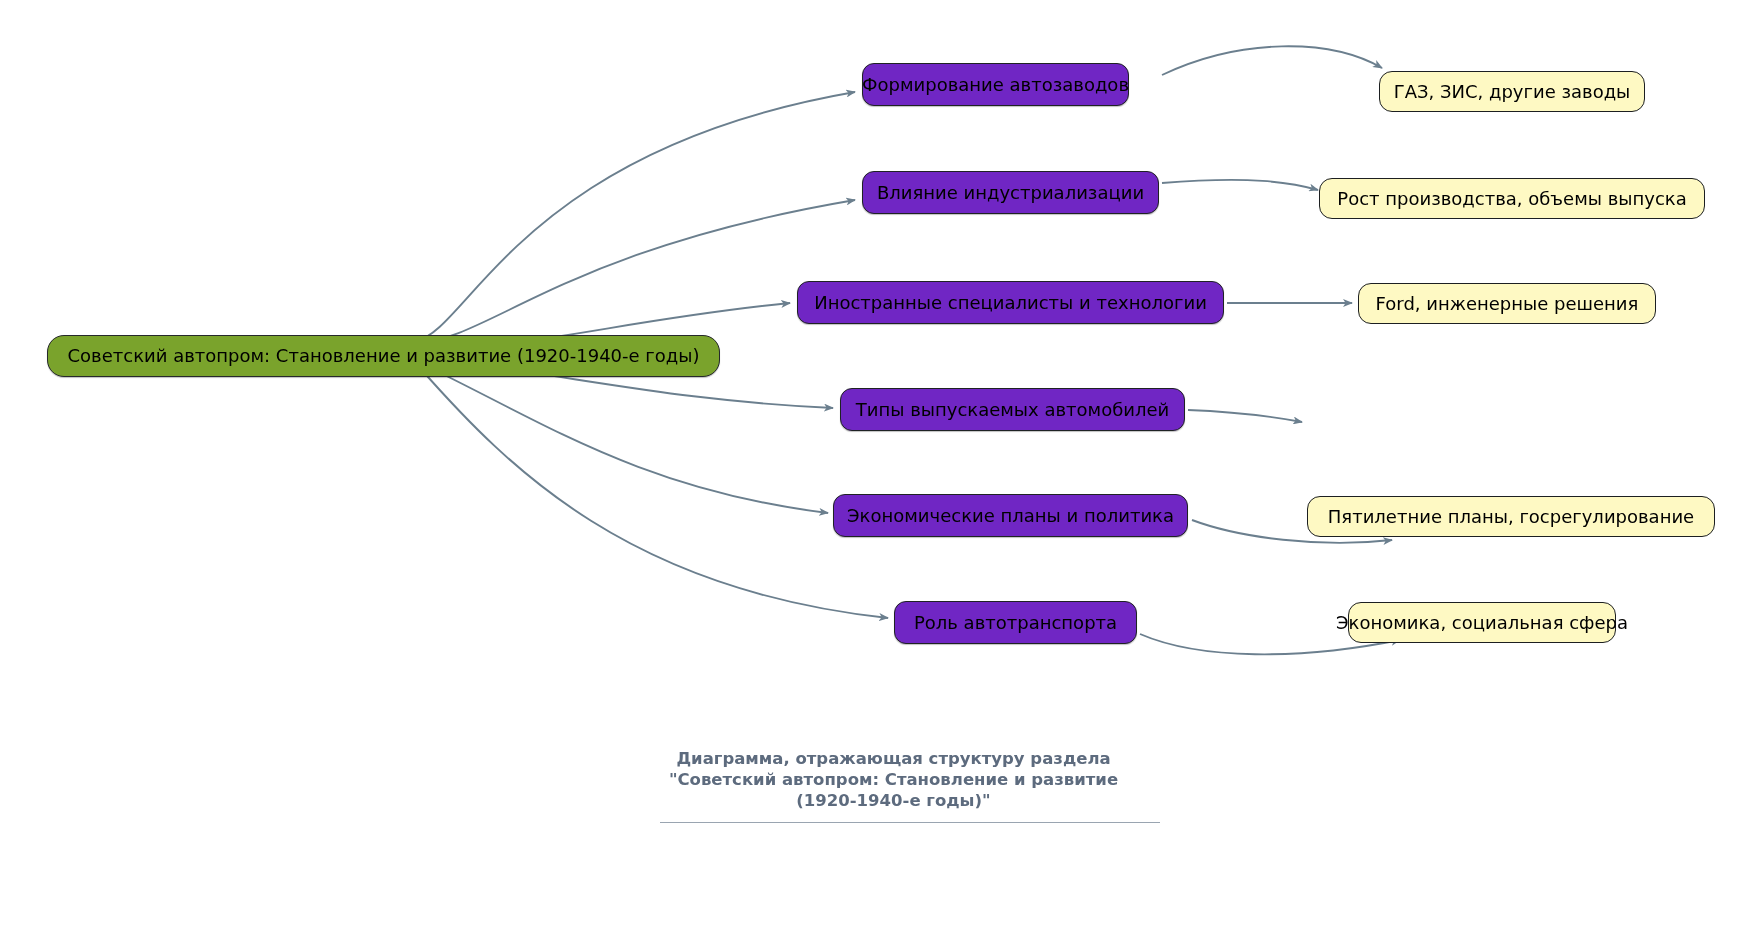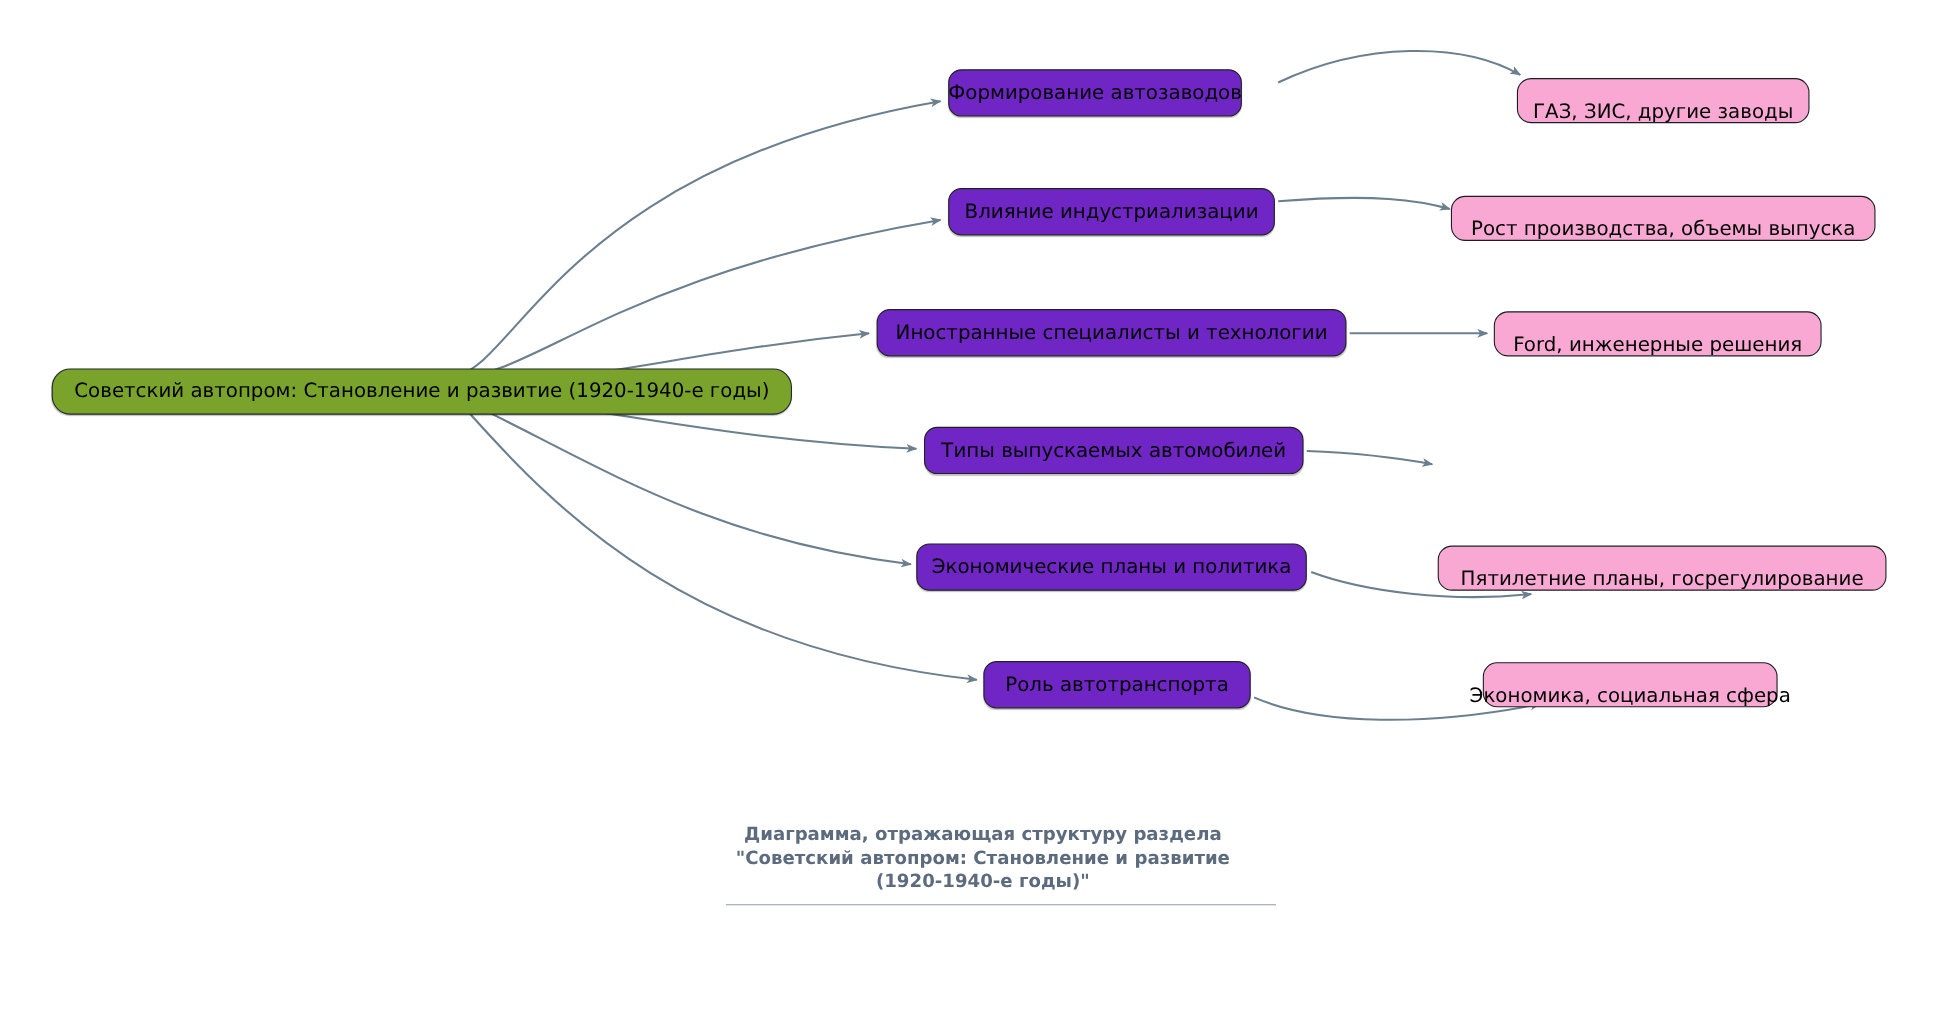--- a/index.html
+++ b/index.html
@@ -49,26 +49,25 @@
   }
   .node-branch {
     background: #7026c4;
     border: 1.6px solid #1f2224;
     border-radius: 12px;
     height: 43px;
     box-shadow: 0 1px 1px rgba(0,0,0,0.25);
     padding: 0 16px;
   }
   .node-leaf {
-    background: #f9a8d4;
+    background: #fef9c3;
     border: 1.7px solid #1c1f21;
     border-radius: 13px;
     height: 41px;
     padding: 0 16px;
-    align-items: flex-end;
   }
   .caption {
     position: absolute;
     left: 0;
     width: 1763px;
     text-align: center;
     color: #5d6b7e;
     font-family: "DejaVu Sans", sans-serif;
     font-weight: bold;
     font-size: 16.5px;

